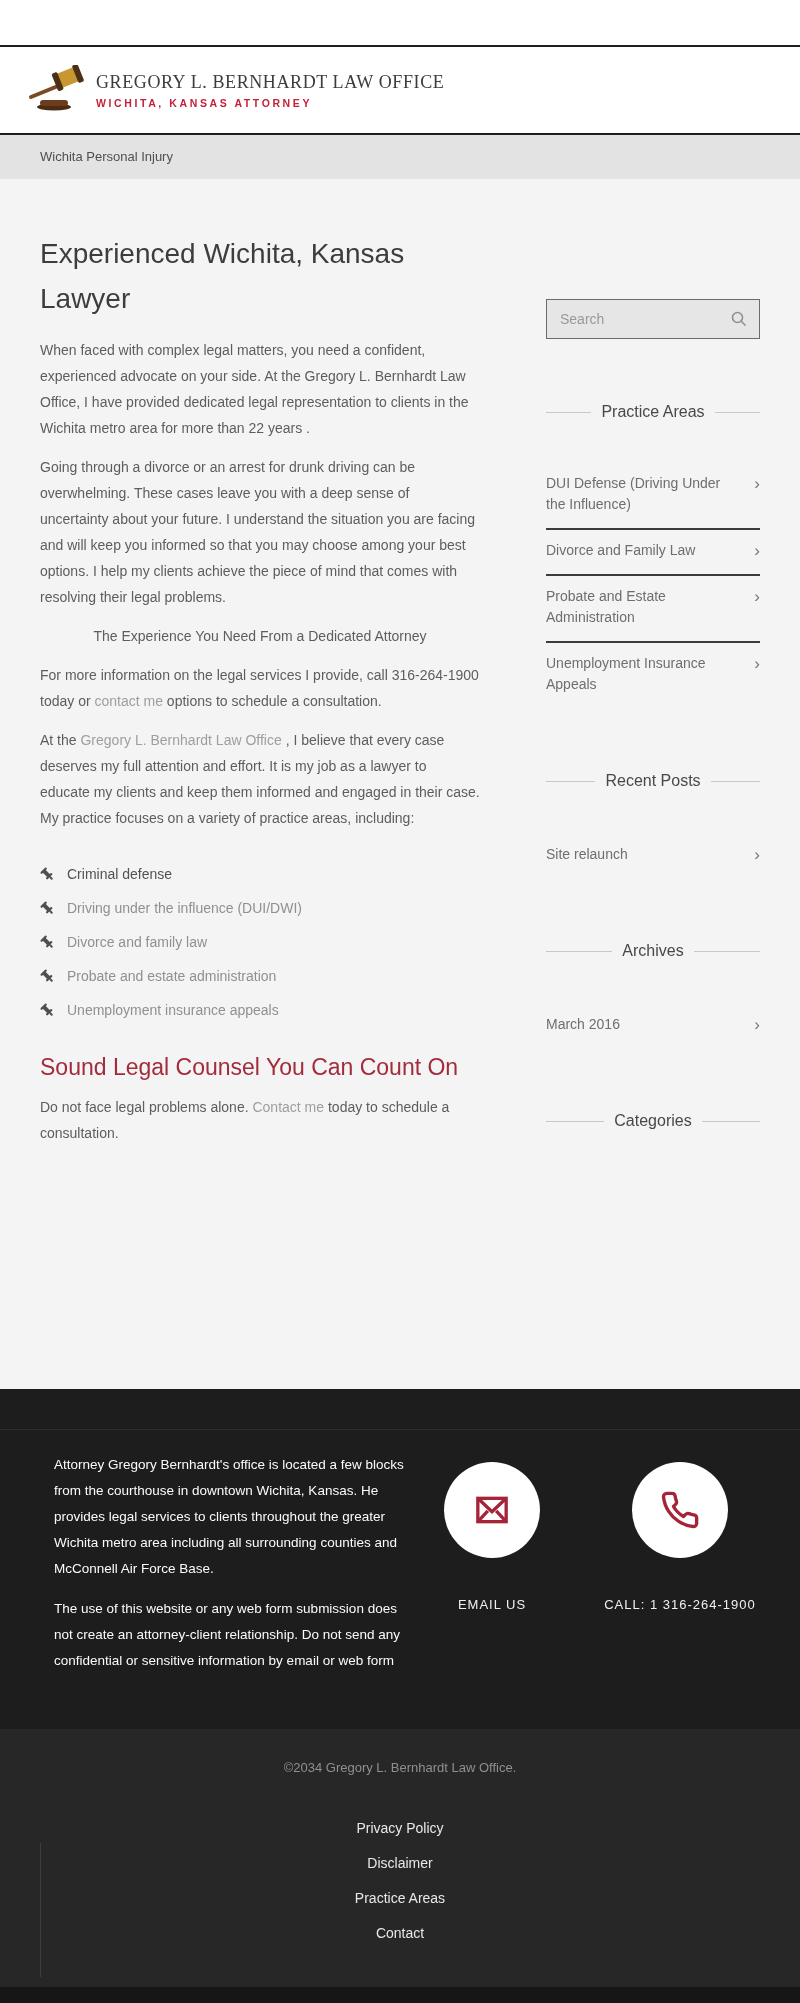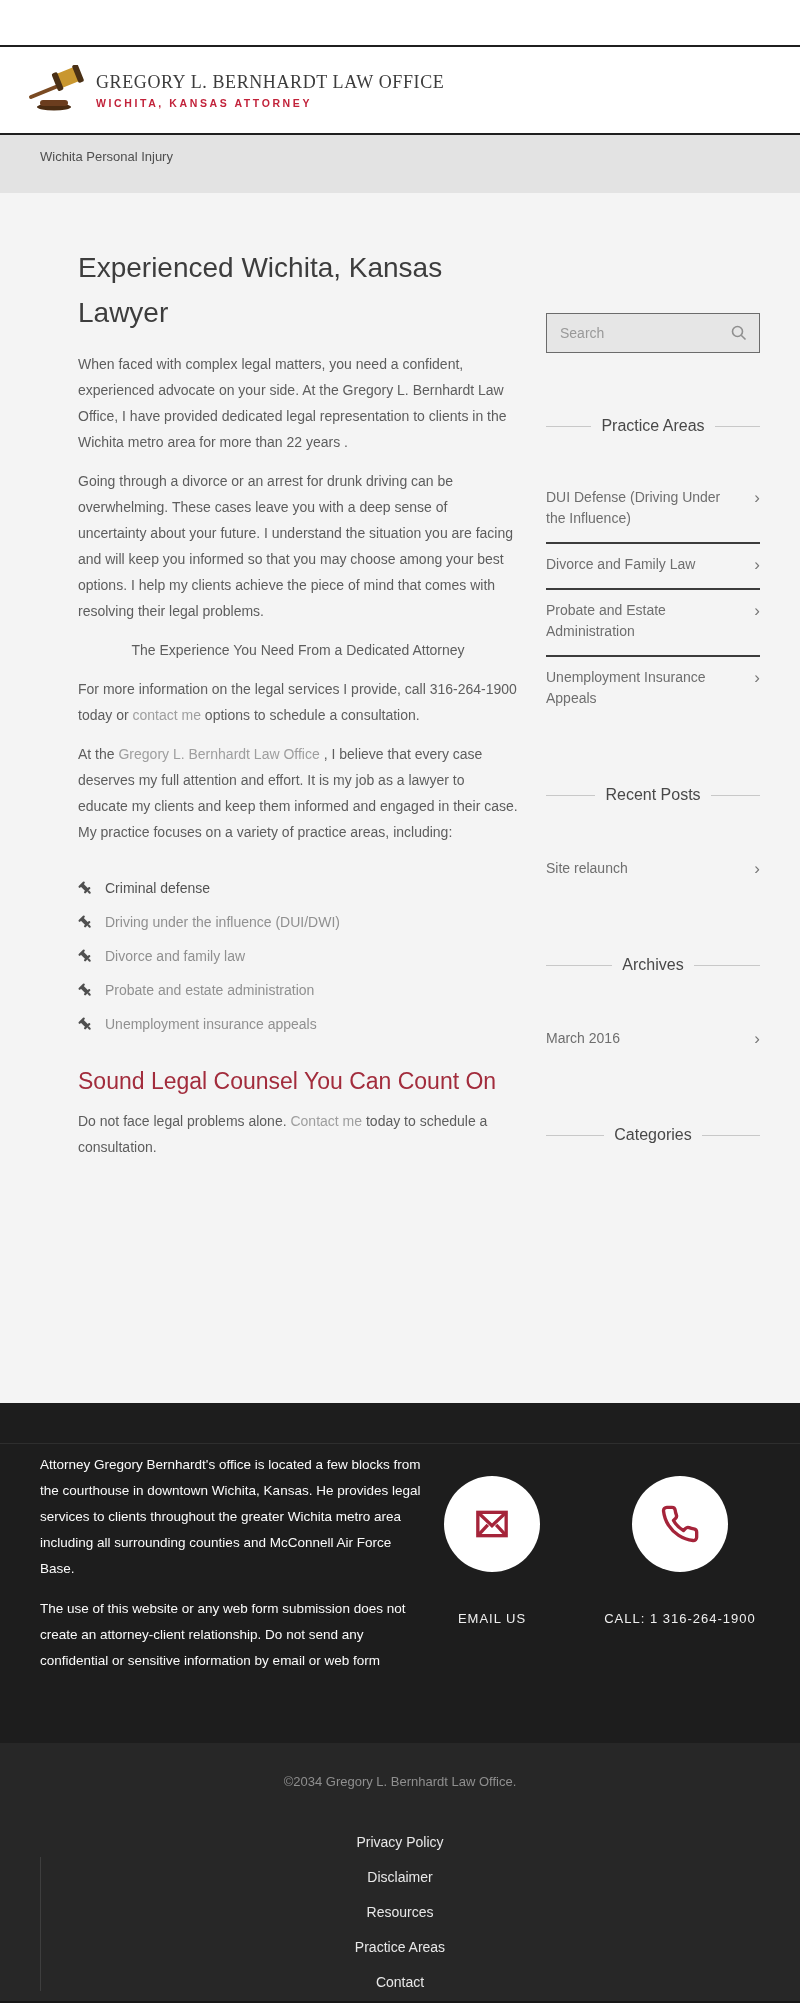--- a/index.html
+++ b/index.html
@@ -7,28 +7,28 @@
   #page{width:800px;position:relative;background:#5eead4;}
 
   
   .top-strip{height:45px;background:#fff;border-bottom:2px solid #1f1f1f;}
   .site-header{height:86px;background:#fff;display:flex;align-items:center;padding-left:27px;box-sizing:border-box;}
   .logo{display:flex;align-items:center;gap:11px;cursor:pointer;}
   .logo-text .title{font-family:"Liberation Serif","DejaVu Serif",serif;font-size:18px;color:#3c3c3c;letter-spacing:0.6px;}
   .logo-text .subtitle{font-size:10.5px;color:#c2223a;font-weight:bold;letter-spacing:2.6px;margin-top:4px;}
 
   
-  .breadcrumb-bar{height:60px;background:#e3e3e3;border-top:2px solid #1f1f1f;box-sizing:border-box;padding:14px 0 0 40px;font-size:13px;color:#4f4f4f;}
+  .breadcrumb-bar{height:46px;background:#e3e3e3;border-top:2px solid #1f1f1f;box-sizing:border-box;padding:14px 0 0 40px;font-size:13px;color:#4f4f4f;}
 
   
   .main{background:#f4f4f4;height:1210px;box-sizing:border-box;padding:0 40px;overflow:hidden;}
   h1.page-title{margin:38px 0 0;font-weight:400;font-size:44px;line-height:56px;color:#a22c3c;}
   h1.page-title span{display:block;}
   .columns{display:flex;align-items:flex-start;margin-top:52px;}
-  .content{width:440px;margin-left:38px;}
+  .content{width:440px;}
   h2.section-heading{margin:0;font-weight:400;font-size:28px;line-height:45px;color:#3d3d3d;}
   .content p{margin:13px 0 0;font-size:14px;line-height:26px;color:#5d5d5d;}
   .content p.lead{margin-top:16px;}
   .tagline{text-align:center;}
   a.textlink{color:#9e9e9e;text-decoration:none;cursor:pointer;}
   ul.practice-list{list-style:none;margin:26px 0 0;padding:0;}
   ul.practice-list li{display:flex;align-items:center;gap:12px;height:34px;font-size:14px;color:#909090;}
   ul.practice-list li.plain{color:#525252;}
   ul.practice-list li svg{flex:0 0 auto;}
   h3.sub-heading{margin:27px 0 0;font-weight:400;font-size:23px;color:#a22c3c;}
@@ -44,21 +44,21 @@
   .side-items.single{margin-top:44px;}
   .side-item{display:flex;justify-content:space-between;align-items:flex-start;padding:10px 0 13px;font-size:14px;line-height:21px;color:#6e6e6e;cursor:pointer;}
   .side-item + .side-item{border-top:2px solid #3c3c3c;}
   .side-item .label{width:176px;}
   .chev{color:#777;font-size:17px;line-height:21px;}
 
   
   .footer-top{height:340px;background:#1d1d1d;position:relative;box-sizing:border-box;padding:49px 40px 0;}
   .footer-top::before{content:'';position:absolute;top:40px;left:0;right:0;height:1px;background:#2e2e2e;}
   .footer-about{width:388px;}
-  .footer-about p{margin:0;color:#fbfbfb;font-size:13.5px;line-height:26px;}
+  .footer-about p{margin:14px;color:#fbfbfb;font-size:13.5px;line-height:26px;}
   .footer-about p + p{margin-top:14px;}
   .badges{position:absolute;left:402px;top:73px;width:368px;display:flex;justify-content:space-between;}
   .badge{display:flex;flex-direction:column;align-items:center;width:180px;cursor:pointer;}
   .badge .circle{width:96px;height:96px;border-radius:50%;background:#fff;display:flex;align-items:center;justify-content:center;}
   .badge .badge-label{margin-top:39px;color:#f0f0f0;font-size:13px;letter-spacing:1px;white-space:nowrap;}
 
   .footer-bottom{height:274px;background:#272727;position:relative;box-sizing:border-box;padding-top:31px;text-align:center;}
   .copyright{color:#8f8f8f;font-size:13px;}
   .footer-menu{margin-top:36px;}
   .footer-menu a{display:block;height:35px;line-height:35px;color:#e8e8e8;font-size:14px;text-decoration:none;cursor:pointer;}
@@ -257,20 +257,19 @@
         <div class="badge-label">CALL: 1 316-264-1900</div>
       </div>
     </div>
   </div>
 
   <div class="footer-bottom">
     <div class="copyright">©2034 Gregory L. Bernhardt Law Office.</div>
     <div class="footer-menu">
       <a>Privacy Policy</a>
       <a>Disclaimer</a>
-      <a>Resources</a>
       <a>Practice Areas</a>
       <a>Contact</a>
     </div>
     <div class="footer-vline"></div>
   </div>
 
 </div>
 
 </body></html>

